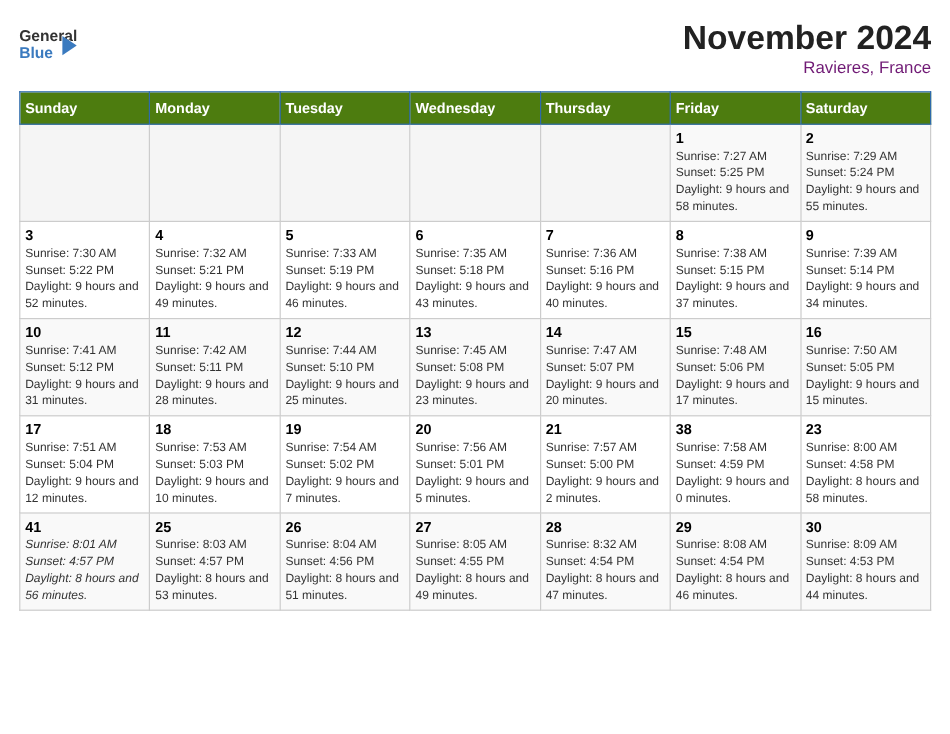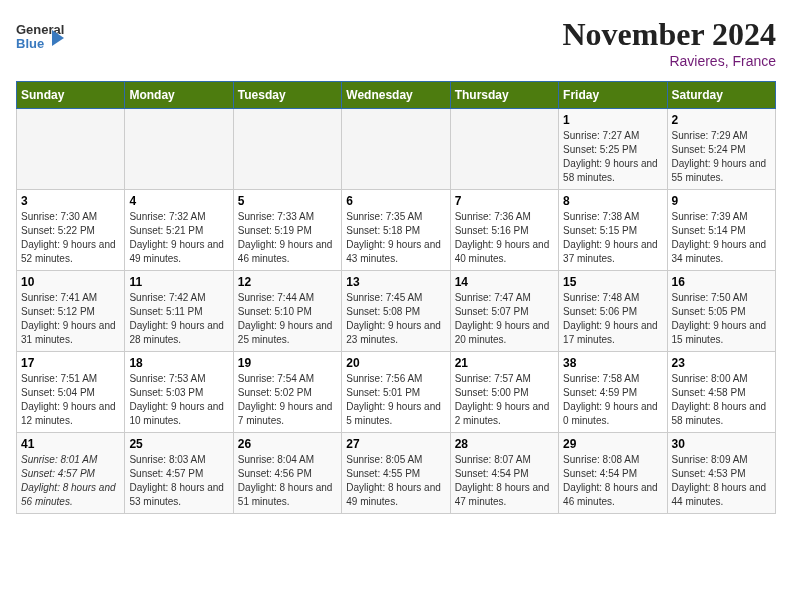--- a/index.html
+++ b/index.html
@@ -18,24 +18,23 @@
     }
     .logo {
       display: flex;
       align-items: center;
       gap: 4px;
     }
     .title-block {
       text-align: right;
     }
     .title-block h1 {
-      font-size: 32px;
+      font-size: 28px;
       font-weight: bold;
       color: #222;
-      font-family: Liberation Serif, serif;
     }
     .title-block .subtitle {
       font-size: 14px;
       color: #701a75;
     }
     table {
       width: 100%;
       border-collapse: collapse;
       font-size: 11px;
     }
@@ -277,21 +276,21 @@
 Daylight: 8 hours and 51 minutes.</div>
         </td>
         <td>
           <span class="day-num">27</span>
           <div class="day-info" style="white-space: pre-line;">Sunrise: 8:05 AM
 Sunset: 4:55 PM
 Daylight: 8 hours and 49 minutes.</div>
         </td>
         <td>
           <span class="day-num">28</span>
-          <div class="day-info" style="white-space: pre-line;">Sunrise: 8:07 AM
+          <div class="day-info" style="white-space: pre-line;">Sunrise: 8:32 AM
 Sunset: 4:54 PM
 Daylight: 8 hours and 47 minutes.</div>
         </td>
         <td>
           <span class="day-num">29</span>
           <div class="day-info" style="white-space: pre-line;">Sunrise: 8:08 AM
 Sunset: 4:54 PM
 Daylight: 8 hours and 46 minutes.</div>
         </td>
         <td>

